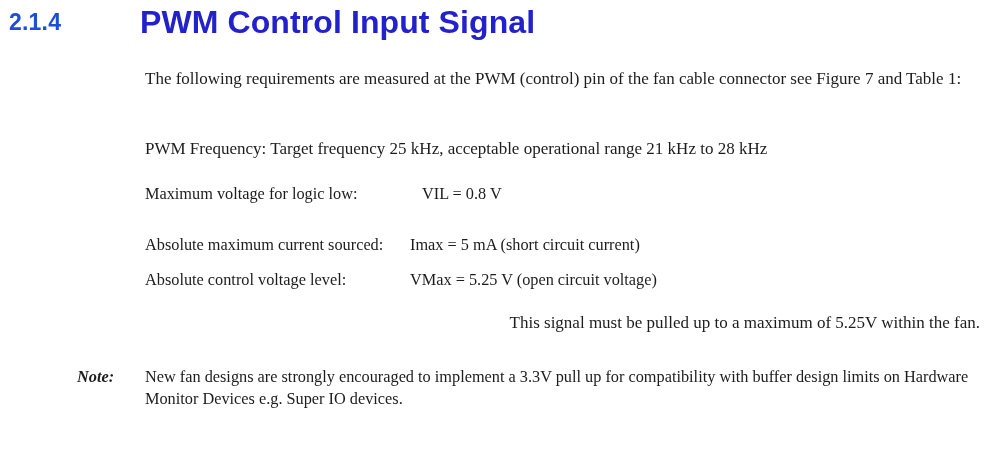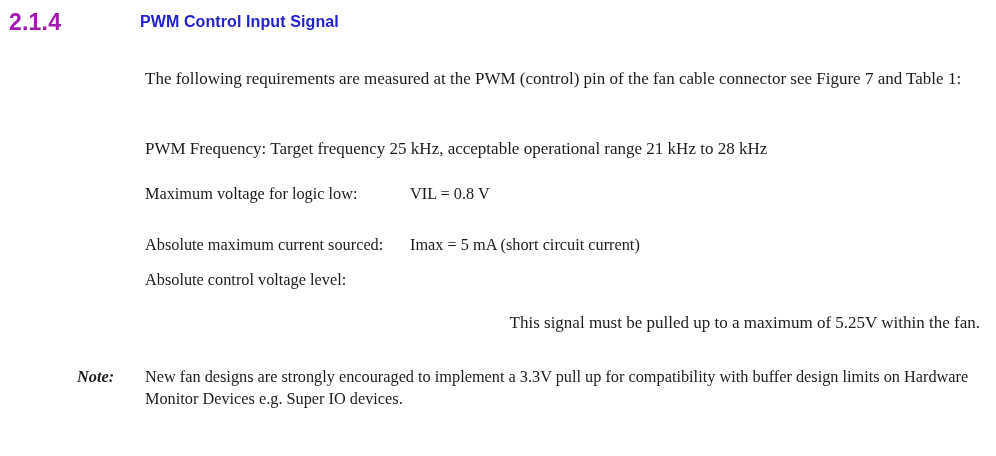--- a/index.html
+++ b/index.html
@@ -37,21 +37,21 @@
     box-sizing: border-box;
     font-family: "Liberation Sans", "DejaVu Sans", sans-serif;
     font-size: 23px;
     font-weight: bold;
     letter-spacing: 0.2px;
     line-height: 28px;
   }
 
   .heading-title {
     font-family: "Liberation Sans", "DejaVu Sans", sans-serif;
-    font-size: 16px;
+    font-size: 32px;
     font-weight: bold;
     letter-spacing: 0.1px;
     line-height: 28px;
   }
 
   
   .body-block {
     position: absolute;
     left: 145px;
     width: 835px;
@@ -102,40 +102,41 @@
     flex: 1 1 auto;
     width: 835px;
   }
 </style>
 </head>
 <body>
 
 <div id="page" style="background: rgb(255, 255, 255); color: rgb(28, 28, 28);">
 
   <div class="heading-row">
-    <div class="heading-number" style="color: #a21caf;">2.1.4</div>
+    <div class="heading-number" style="color: #1d4ed8;">2.1.4</div>
     <div class="heading-title" style="color: rgb(34, 34, 204);">PWM Control Input Signal</div>
   </div>
 
   <div class="body-block" style="top: 68px;">The following requirements are measured at the PWM (control) pin of the fan cable connector see Figure 7 and Table 1:</div>
 
   <div class="body-block" style="top: 138px;">PWM Frequency: Target frequency 25 kHz, acceptable operational range 21 kHz to 28 kHz</div>
 
-  <div class="spec-row" style="top: 183px;">
+  <div class="spec-row" style="top: 183px; gap: 12px;">
     <div class="spec-label">Maximum voltage for logic low:</div>
     <div class="spec-value">VIL = 0.8 V</div>
   </div>
 
   <div class="spec-row" style="top: 234px;">
     <div class="spec-label">Absolute maximum current sourced:</div>
     <div class="spec-value">Imax = 5 mA (short circuit current)</div>
   </div>
 
   <div class="spec-row" style="top: 269px;">
     <div class="spec-label">Absolute control voltage level:</div>
+    <div class="spec-value">VMax = 5.25 V (open circuit voltage)</div>
   </div>
 
   <div class="body-block" style="top: 312px; text-align: right;">This signal must be pulled up to a maximum of 5.25V within the fan.</div>
 
   <div class="note-block">
     <div class="note-label">Note:</div>
     <div class="note-text">New fan designs are strongly encouraged to implement a 3.3V pull up for compatibility with buffer design limits on Hardware Monitor Devices e.g. Super IO devices.</div>
   </div>
 
 </div>

